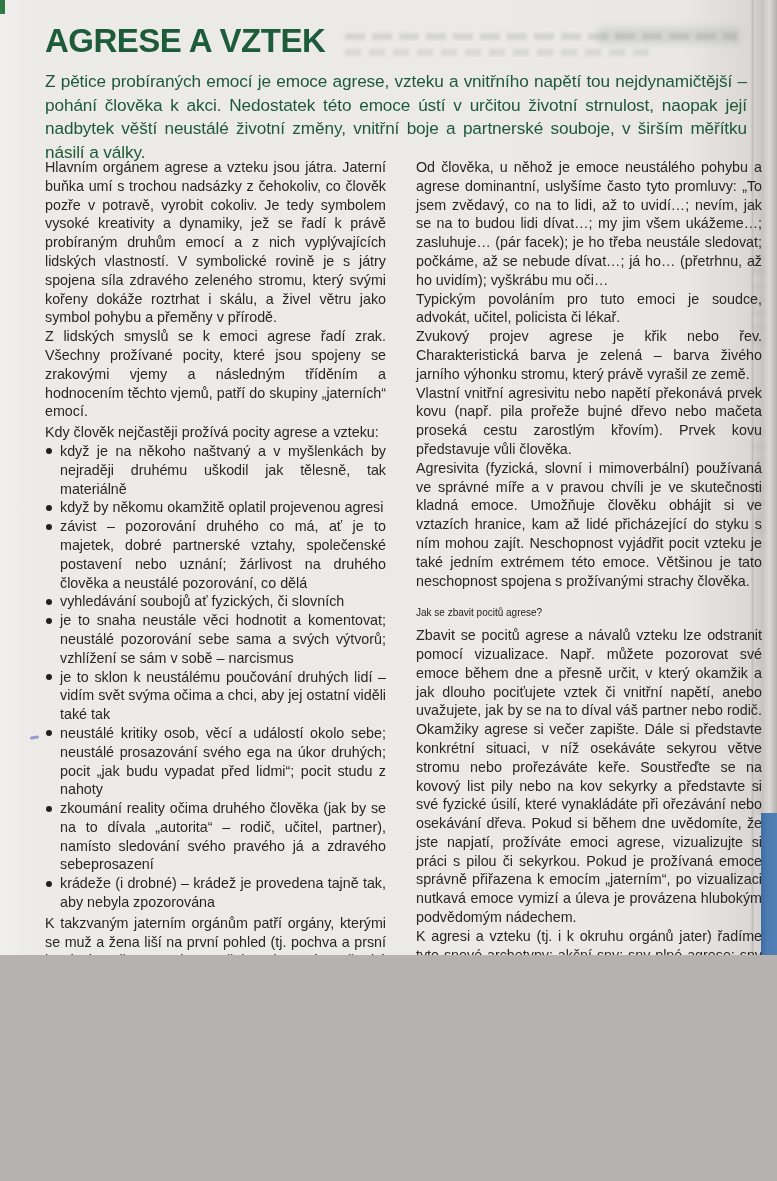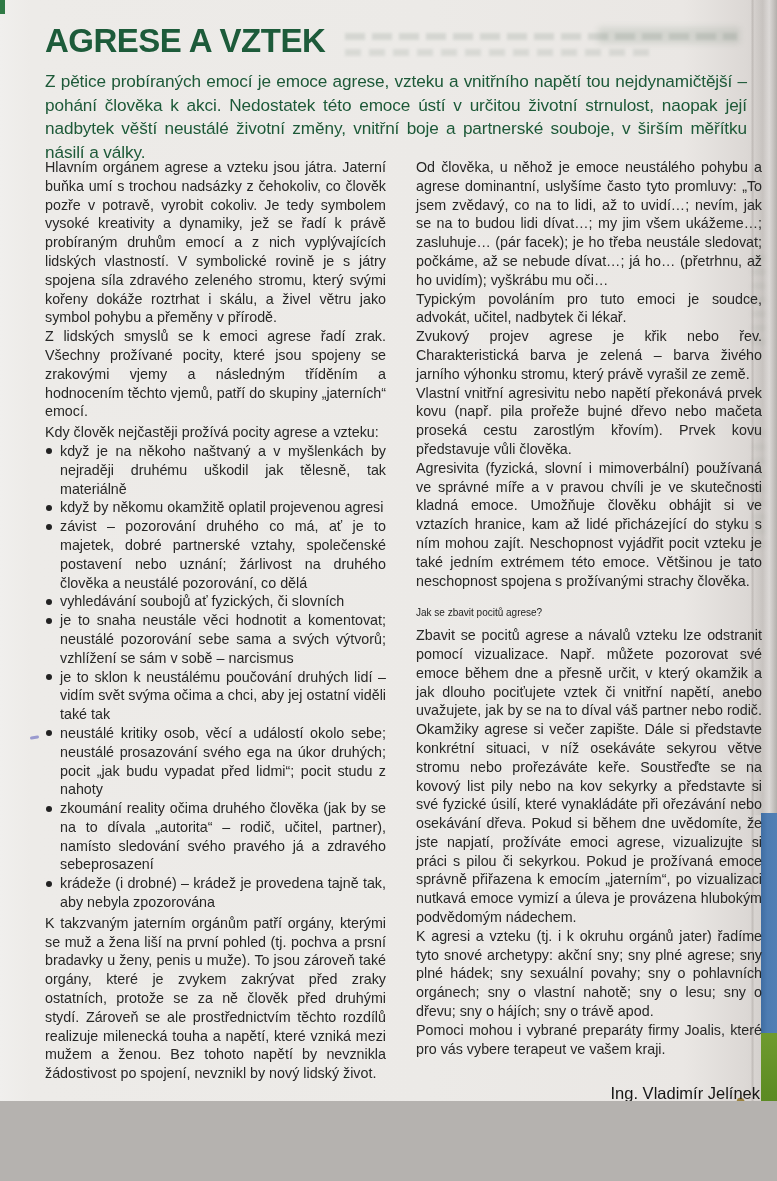--- a/index.html
+++ b/index.html
@@ -1,18 +1,18 @@
 <!DOCTYPE html>
 <html lang="cs"><head>
 <meta charset="utf-8">
 <style>
   html,body{margin:0;padding:0;background:#b5b2af;}
   .page{
     position:relative;
-    width:777px;height:1101px;
+    width:777px;height:955px;
     margin:0 auto;
     overflow:hidden;
     background:linear-gradient(90deg,#f0efed 0%, #edebe8 4%, #eceae7 55%, #eae7e4 88%, #dcd8d5 96%, #cdc9c6 100%);
     font-family:"Liberation Sans","DejaVu Sans",sans-serif;
     color:#272726;
   }
   
   .page-title{
     position:absolute;left:45px;top:22px;margin:0;
     font-size:33px;font-weight:bold;letter-spacing:-0.5px;
@@ -111,21 +111,21 @@
         <li class="bullet-item">je to sklon k neustálému poučování druhých lidí – vidím svět svýma očima a chci, aby jej ostatní viděli také tak</li>
         <li class="bullet-item">neustálé kritiky osob, věcí a událostí okolo sebe; neustálé prosazování svého ega na úkor druhých; pocit „jak budu vypadat před lidmi“; pocit studu z nahoty</li>
         <li class="bullet-item">zkoumání reality očima druhého člověka (jak by se na to dívala „autorita“ – rodič, učitel, partner), namísto sledování svého pravého já a zdravého sebeprosazení</li>
         <li class="bullet-item">krádeže (i drobné) – krádež je provedena tajně tak, aby nebyla zpozorována</li>
       </ul>
       <p class="body-p gap-before">K takzvaným jaterním orgánům patří orgány, kterými se muž a žena liší na první pohled (tj. pochva a prsní bradavky u ženy, penis u muže). To jsou zároveň také orgány, které je zvykem zakrývat před zraky ostatních, protože se za ně člověk před druhými stydí. Zároveň se ale prostřednictvím těchto rozdílů realizuje milenecká touha a napětí, které vzniká mezi mužem a ženou. Bez tohoto napětí by nevznikla žádostivost po spojení, nevznikl by nový lidský život.</p>
     </div>
   <div class="col col-right">
     <div id="col-right-blocks">
         <p class="body-p">Od člověka, u něhož je emoce neustálého pohybu a agrese dominantní, uslyšíme často tyto promluvy: „To jsem zvědavý, co na to lidi, až to uvidí…; nevím, jak se na to budou lidi dívat…; my jim všem ukážeme…; zasluhuje… (pár facek); je ho třeba neustále sledovat; počkáme, až se nebude dívat…; já ho… (přetrhnu, až ho uvidím); vyškrábu mu oči…</p>
-        <p class="body-p">Typickým povoláním pro tuto emoci je soudce, advokát, učitel, nadbytek či lékař.</p>
+        <p class="body-p">Typickým povoláním pro tuto emoci je soudce, advokát, učitel, policista či lékař.</p>
         <p class="body-p">Zvukový projev agrese je křik nebo řev. Charakteristická barva je zelená – barva živého jarního výhonku stromu, který právě vyrašil ze země.</p>
         <p class="body-p">Vlastní vnitřní agresivitu nebo napětí překonává prvek kovu (např. pila prořeže bujné dřevo nebo mačeta proseká cestu zarostlým křovím). Prvek kovu představuje vůli člověka.</p>
         <p class="body-p">Agresivita (fyzická, slovní i mimoverbální) používaná ve správné míře a v pravou chvíli je ve skutečnosti kladná emoce. Umožňuje člověku obhájit si ve vztazích hranice, kam až lidé přicházející do styku s ním mohou zajít. Neschopnost vyjádřit pocit vzteku je také jedním extrémem této emoce. Většinou je tato neschopnost spojena s prožívanými strachy člověka.</p>
         <h2 class="col-subheading">Jak se zbavit pocitů agrese?</h2>
         <p class="body-p">Zbavit se pocitů agrese a návalů vzteku lze odstranit pomocí vizualizace. Např. můžete pozorovat své emoce během dne a přesně určit, v který okamžik a jak dlouho pociťujete vztek či vnitřní napětí, anebo uvažujete, jak by se na to díval váš partner nebo rodič. Okamžiky agrese si večer zapište. Dále si představte konkrétní situaci, v níž osekáváte sekyrou větve stromu nebo prořezáváte keře. Soustřeďte se na kovový list pily nebo na kov sekyrky a představte si své fyzické úsilí, které vynakládáte při ořezávání nebo osekávání dřeva. Pokud si během dne uvědomíte, že jste napjatí, prožíváte emoci agrese, vizualizujte si práci s pilou či sekyrkou. Pokud je prožívaná emoce správně přiřazena k emocím „jaterním“, po vizualizaci nutkavá emoce vymizí a úleva je provázena hlubokým podvědomým nádechem.</p>
         <p class="body-p">K agresi a vzteku (tj. i k okruhu orgánů jater) řadíme tyto snové archetypy: akční sny; sny plné agrese; sny plné hádek; sny sexuální povahy; sny o pohlavních orgánech; sny o vlastní nahotě; sny o lesu; sny o dřevu; sny o hájích; sny o trávě apod.</p>
         <p class="body-p">Pomoci mohou i vybrané preparáty firmy Joalis, které pro vás vybere terapeut ve vašem kraji.</p>
       </div>
     <div class="signature">
       <div class="sig-name">Ing. Vladimír Jelínek</div>

